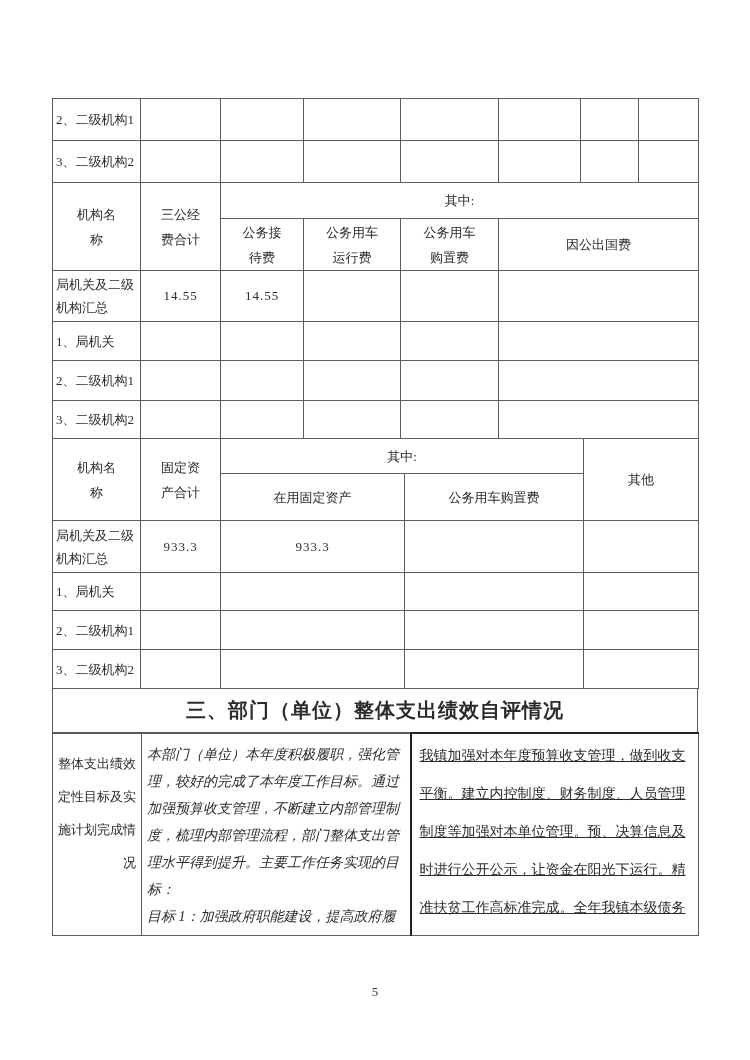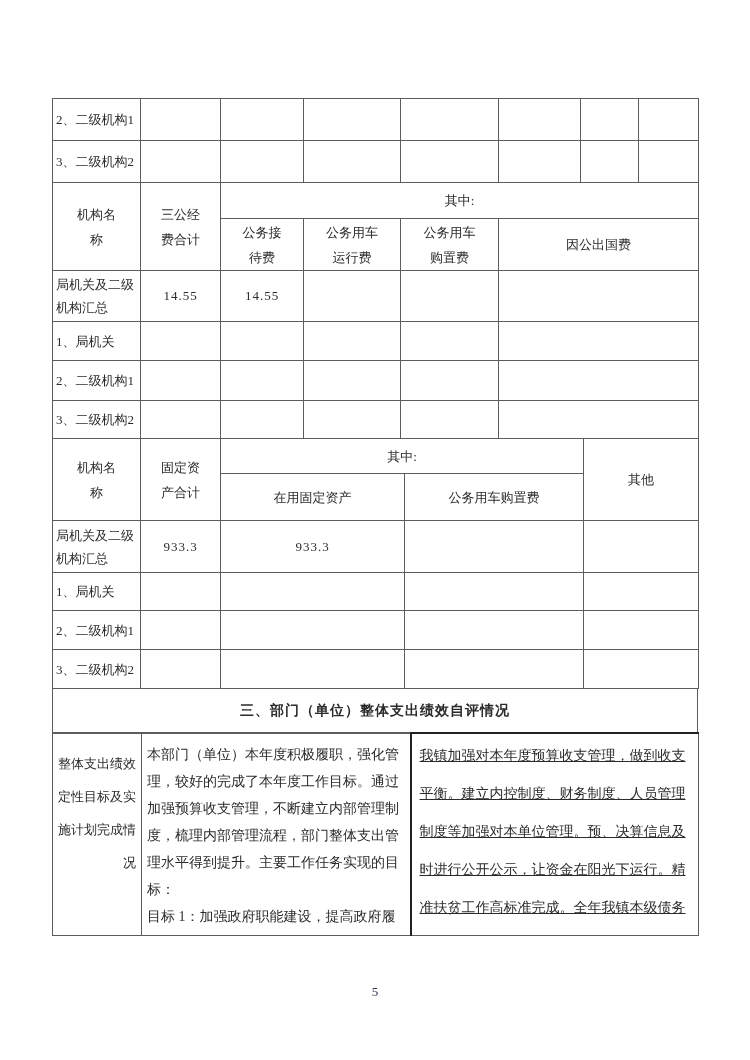--- a/index.html
+++ b/index.html
@@ -26,34 +26,34 @@
   }
   td.lbl{text-align:left;padding:0 1px 0 3px;line-height:23px;margin-left:32px;}
   td.hdr{padding:0 20px;line-height:25px;}
   .num{letter-spacing:1px;}
   .section-title{
     border:1px solid #5c5c5c;
     margin-top:-1px;
     height:43px;line-height:43px;
     text-align:center;
     font-weight:bold;
-    font-size:14px;
+    font-size:20px;
     letter-spacing:1px;
   }
   .perf-label{
     vertical-align:top;
     padding:13px 5px 0 5px;
     line-height:33px;
     text-align:right;
   }
   .goal-cell{
     vertical-align:top;text-align:left;
     padding:7px 4px 0 5px;overflow:hidden;
   }
-  .goal-cell p{margin:0;font-size:14px;line-height:27px;}
+  .goal-cell p{margin:0;font-size:14px;line-height:27px;font-style:italic;}
   .actual-cell{
     vertical-align:top;text-align:left;
     padding:3px 5px 0 8px;overflow:hidden;
     border-left:2px solid #222;
     border-top:2px solid #222;
     text-decoration:underline;
   }
   .actual-cell p{margin:0;font-size:14px;line-height:38px;}
   .page-number{
     position:absolute;left:0;right:0;top:984px;

